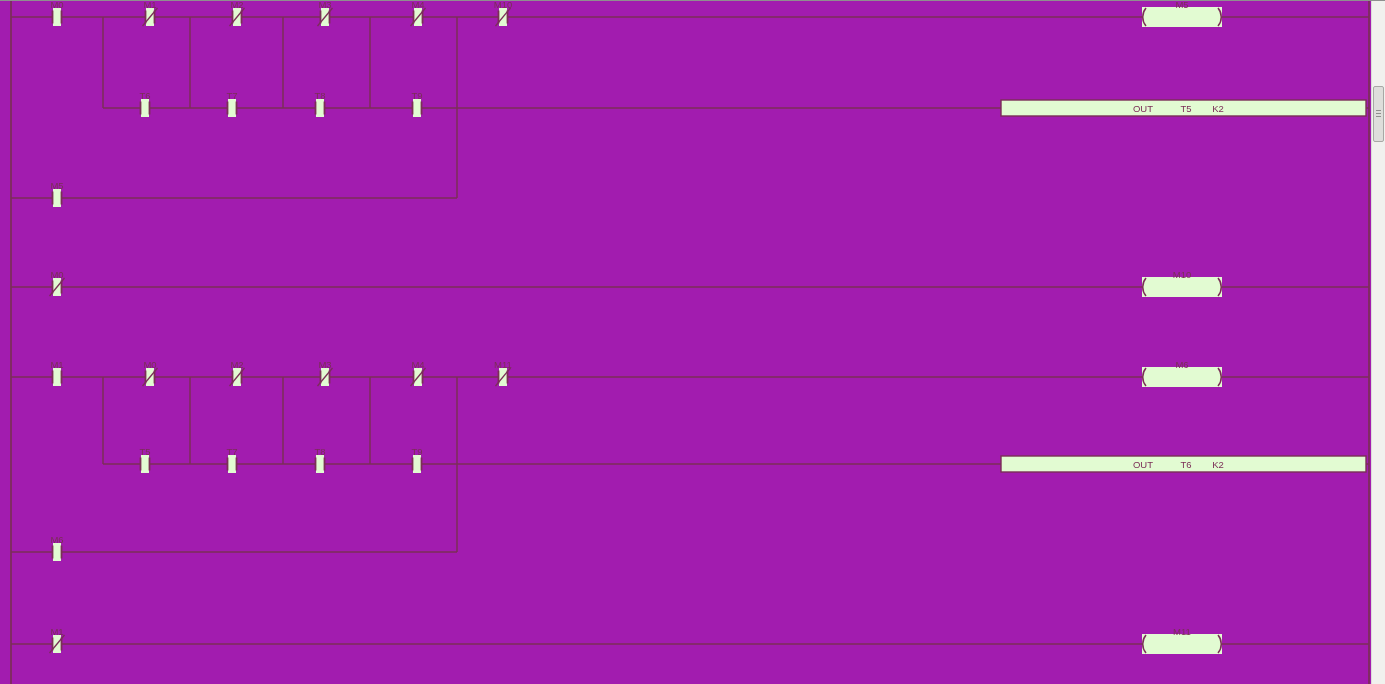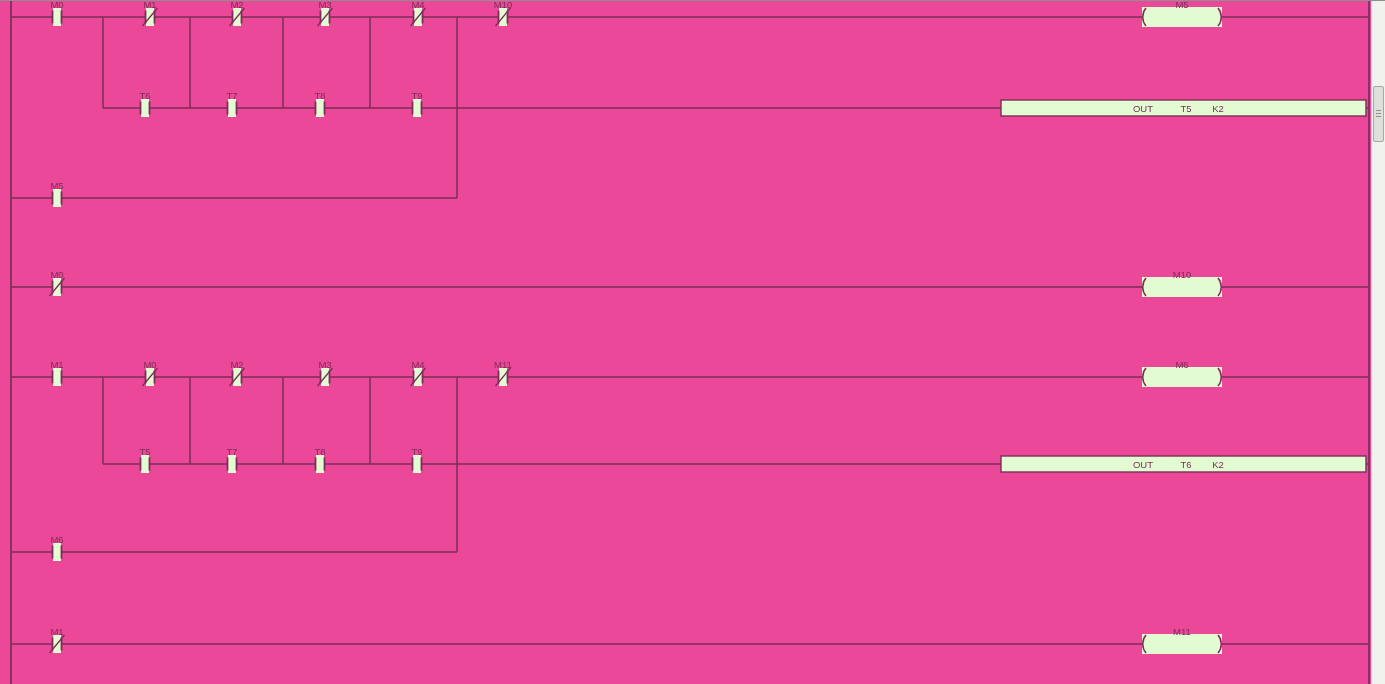--- a/index.html
+++ b/index.html
@@ -10,21 +10,21 @@
   svg{display:block;}
   svg text{font-family:"Liberation Sans",sans-serif;}
   .scrollbar{position:absolute;top:0;right:0;width:14px;height:684px;background:#f1f1ee;border-left:1px solid #dcdcd9;box-sizing:border-box;z-index:5;}
   .sb-thumb{position:absolute;left:1px;width:11px;background:#dededb;border:1px solid #a8a8a5;border-radius:2px;box-sizing:border-box;}
   .sb-grip{position:absolute;left:2px;right:2px;top:50%;height:8px;margin-top:-4px;
            background:repeating-linear-gradient(to bottom,#8f8f8c 0,#8f8f8c 1px,transparent 1px,transparent 3px);}
 </style>
 </head>
 <body>
 
-<div class="app" style="background: #ec4899;">
+<div class="app" style="background: #a21caf;">
   <div class="top-border" style="background: rgb(143, 143, 143);"></div>
   <div class="canvas">
     <svg id="ladder-svg" width="1371" height="684" viewBox="0 0 1371 684">
         <line x1="11" y1="17" x2="1369" y2="17" stroke="#7b2e57" stroke-width="1.5"></line>
         <line x1="103" y1="108" x2="1369" y2="108" stroke="#7b2e57" stroke-width="1.5"></line>
         <line x1="11" y1="198" x2="457" y2="198" stroke="#7b2e57" stroke-width="1.5"></line>
         <line x1="11" y1="287" x2="1369" y2="287" stroke="#7b2e57" stroke-width="1.5"></line>
         <line x1="11" y1="377" x2="1369" y2="377" stroke="#7b2e57" stroke-width="1.5"></line>
         <line x1="103" y1="464" x2="1369" y2="464" stroke="#7b2e57" stroke-width="1.5"></line>
         <line x1="11" y1="552" x2="457" y2="552" stroke="#7b2e57" stroke-width="1.5"></line>

